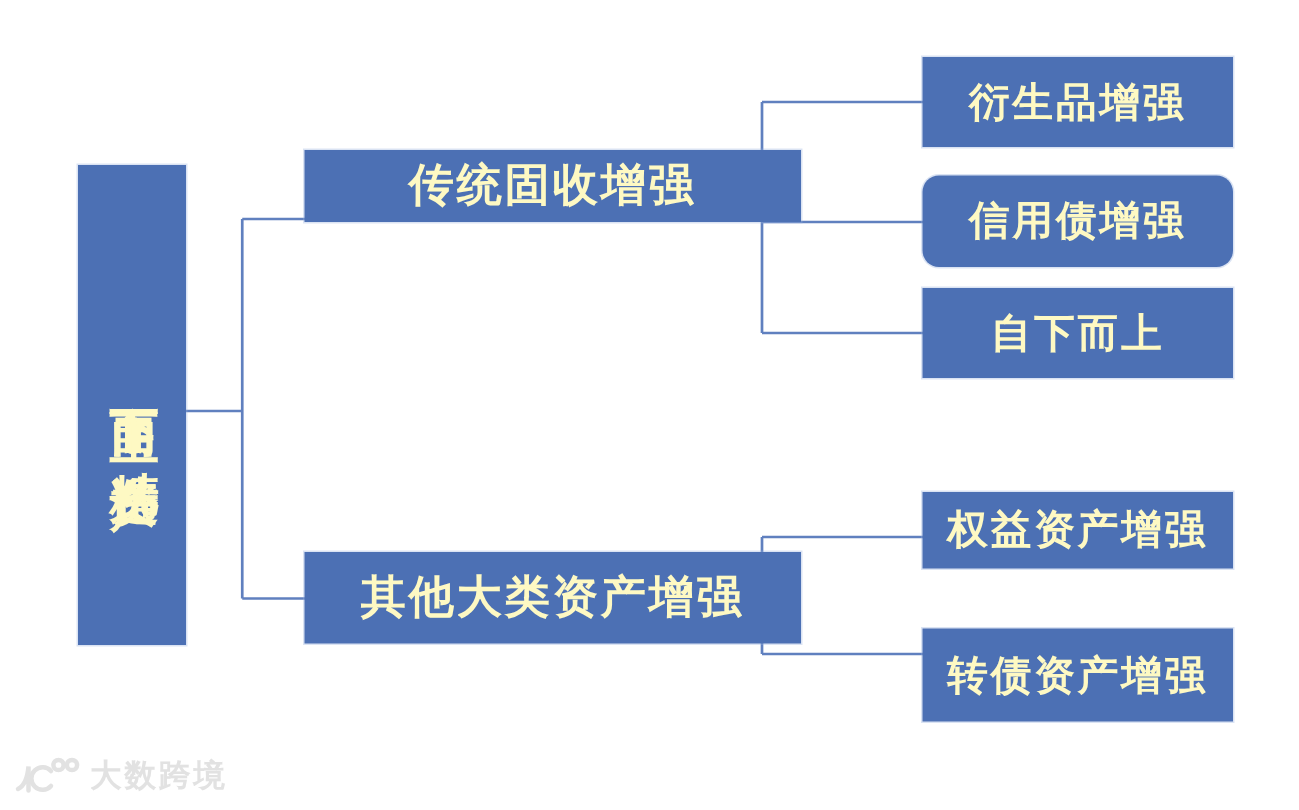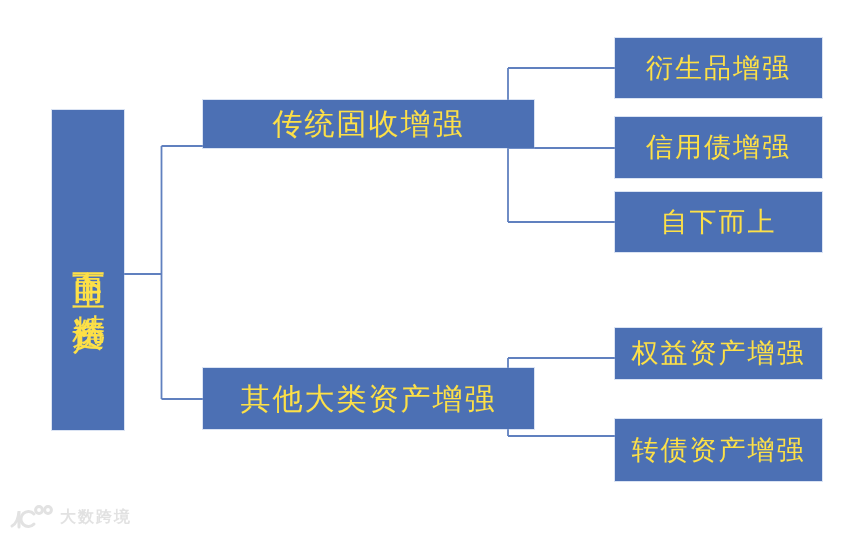--- a/index.html
+++ b/index.html
@@ -21,60 +21,60 @@
     top: 0;
     width: 866px;
     height: 540px;
     z-index: 1;
   }
   .node {
     position: absolute;
     z-index: 2;
     background: #4c70b4;
     box-shadow: 0 0 0 1px rgba(150,175,220,0.35);
-    color: #fde047;
-    font-weight: normal;
+    color: #fef9c3;
+    font-weight: bold;
     display: flex;
     align-items: center;
     justify-content: center;
     text-align: center;
     letter-spacing: 2px;
     line-height: 1;
   }
   .node-root {
     left: 52px; top: 110px;
     width: 72px; height: 320px;
     font-size: 33px;
     writing-mode: vertical-rl;
     text-orientation: upright;
     letter-spacing: 2px;
   }
   .node-branch { font-size: 30px; }
   .node-branch-0 { left: 203px; top: 100px; width: 331px; height: 48px; }
   .node-branch-1 { left: 203px; top: 368px; width: 331px; height: 61px; }
   .node-leaf { left: 615px; width: 207px; font-size: 27px; }
   .node-leaf-0 { top: 38px;  height: 60px; }
-  .node-leaf-1 { top: 117px; height: 61px; }
+  .node-leaf-1 { top: 117px; height: 61px; border-radius: 11px; }
   .node-leaf-2 { top: 192px; height: 60px; }
   .node-leaf-3 { top: 328px; height: 51px; }
   .node-leaf-4 { top: 419px; height: 62px; }
   .watermark {
     position: absolute;
     left: 8px;
     top: 500px;
     height: 34px;
     display: flex;
     align-items: center;
     gap: 6px;
     z-index: 3;
     color: #e2e2e2;
     font-family: "Liberation Sans", "DejaVu Sans", sans-serif;
   }
   .watermark-text {
-    font-size: 16px;
+    font-size: 21px;
     font-weight: bold;
     letter-spacing: 2px;
     color: #e2e2e2;
   }
 </style>
 </head>
 <body>
 
 <div class="stage">
 

